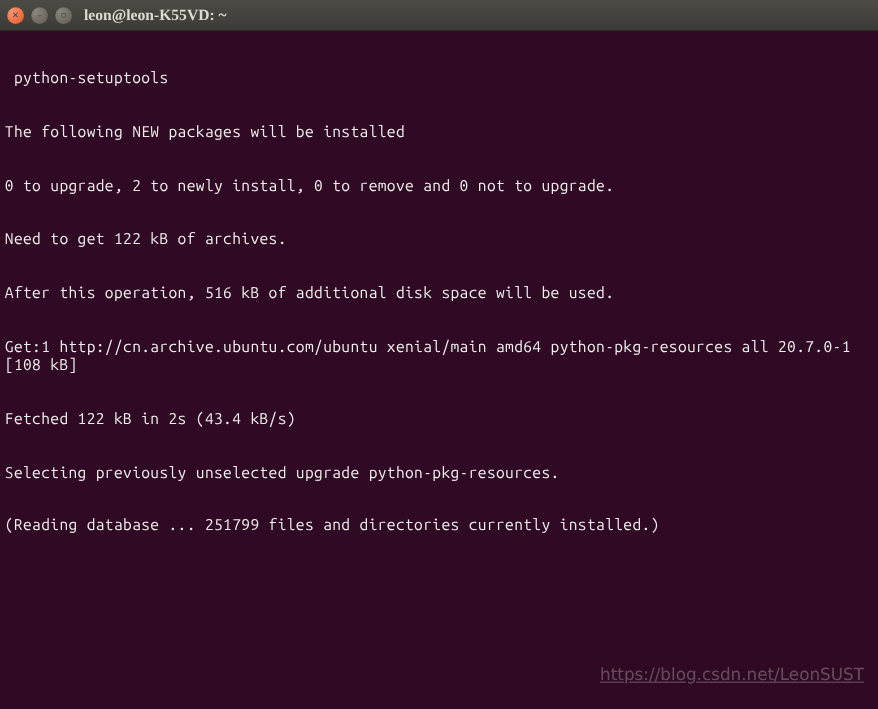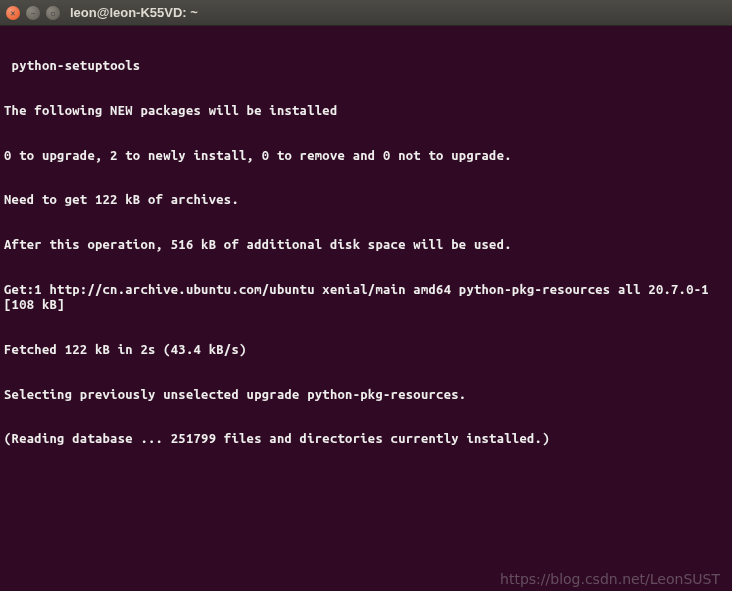--- a/index.html
+++ b/index.html
@@ -40,40 +40,41 @@
       color: #4a4a4a;
       cursor: pointer;
     }
     .wc-close { background: radial-gradient(circle at 30% 30%, #f79674, #e95420); }
     .wc-min { background: radial-gradient(circle at 30% 30%, #8a867d, #5f5b52); }
     .wc-max { background: radial-gradient(circle at 30% 30%, #8a867d, #5f5b52); }
     .title {
       color: #dfdbd2;
       font-weight: bold;
       margin-left: 10px;
-      font-family: Liberation Sans, sans-serif;
+      font-family: Liberation Serif, serif;
       font-size: 13px;
     }
     .terminal {
       padding: 2px 4px;
       color: #eeeeec;
       line-height: 1.15;
       letter-spacing: 0.3px;
       white-space: pre-wrap;
       word-break: break-all;
     }
-    .line { display: block; font-weight: bold; }
+    .line { display: block; }
     .watermark {
       position: absolute;
       right: 12px;
-      bottom: 4px;
+      bottom: 20px;
       color: rgba(200,200,200,0.35);
       font-family: "DejaVu Sans", sans-serif;
       font-size: 14px;
       pointer-events: none;
+      text-decoration: underline;
     }
   </style>
 </head>
 <body>
 
 <div class="titlebar">
   <div class="window-controls">
     <div class="wc wc-close">✕</div>
     <div class="wc wc-min">−</div>
     <div class="wc wc-max">▫</div>

